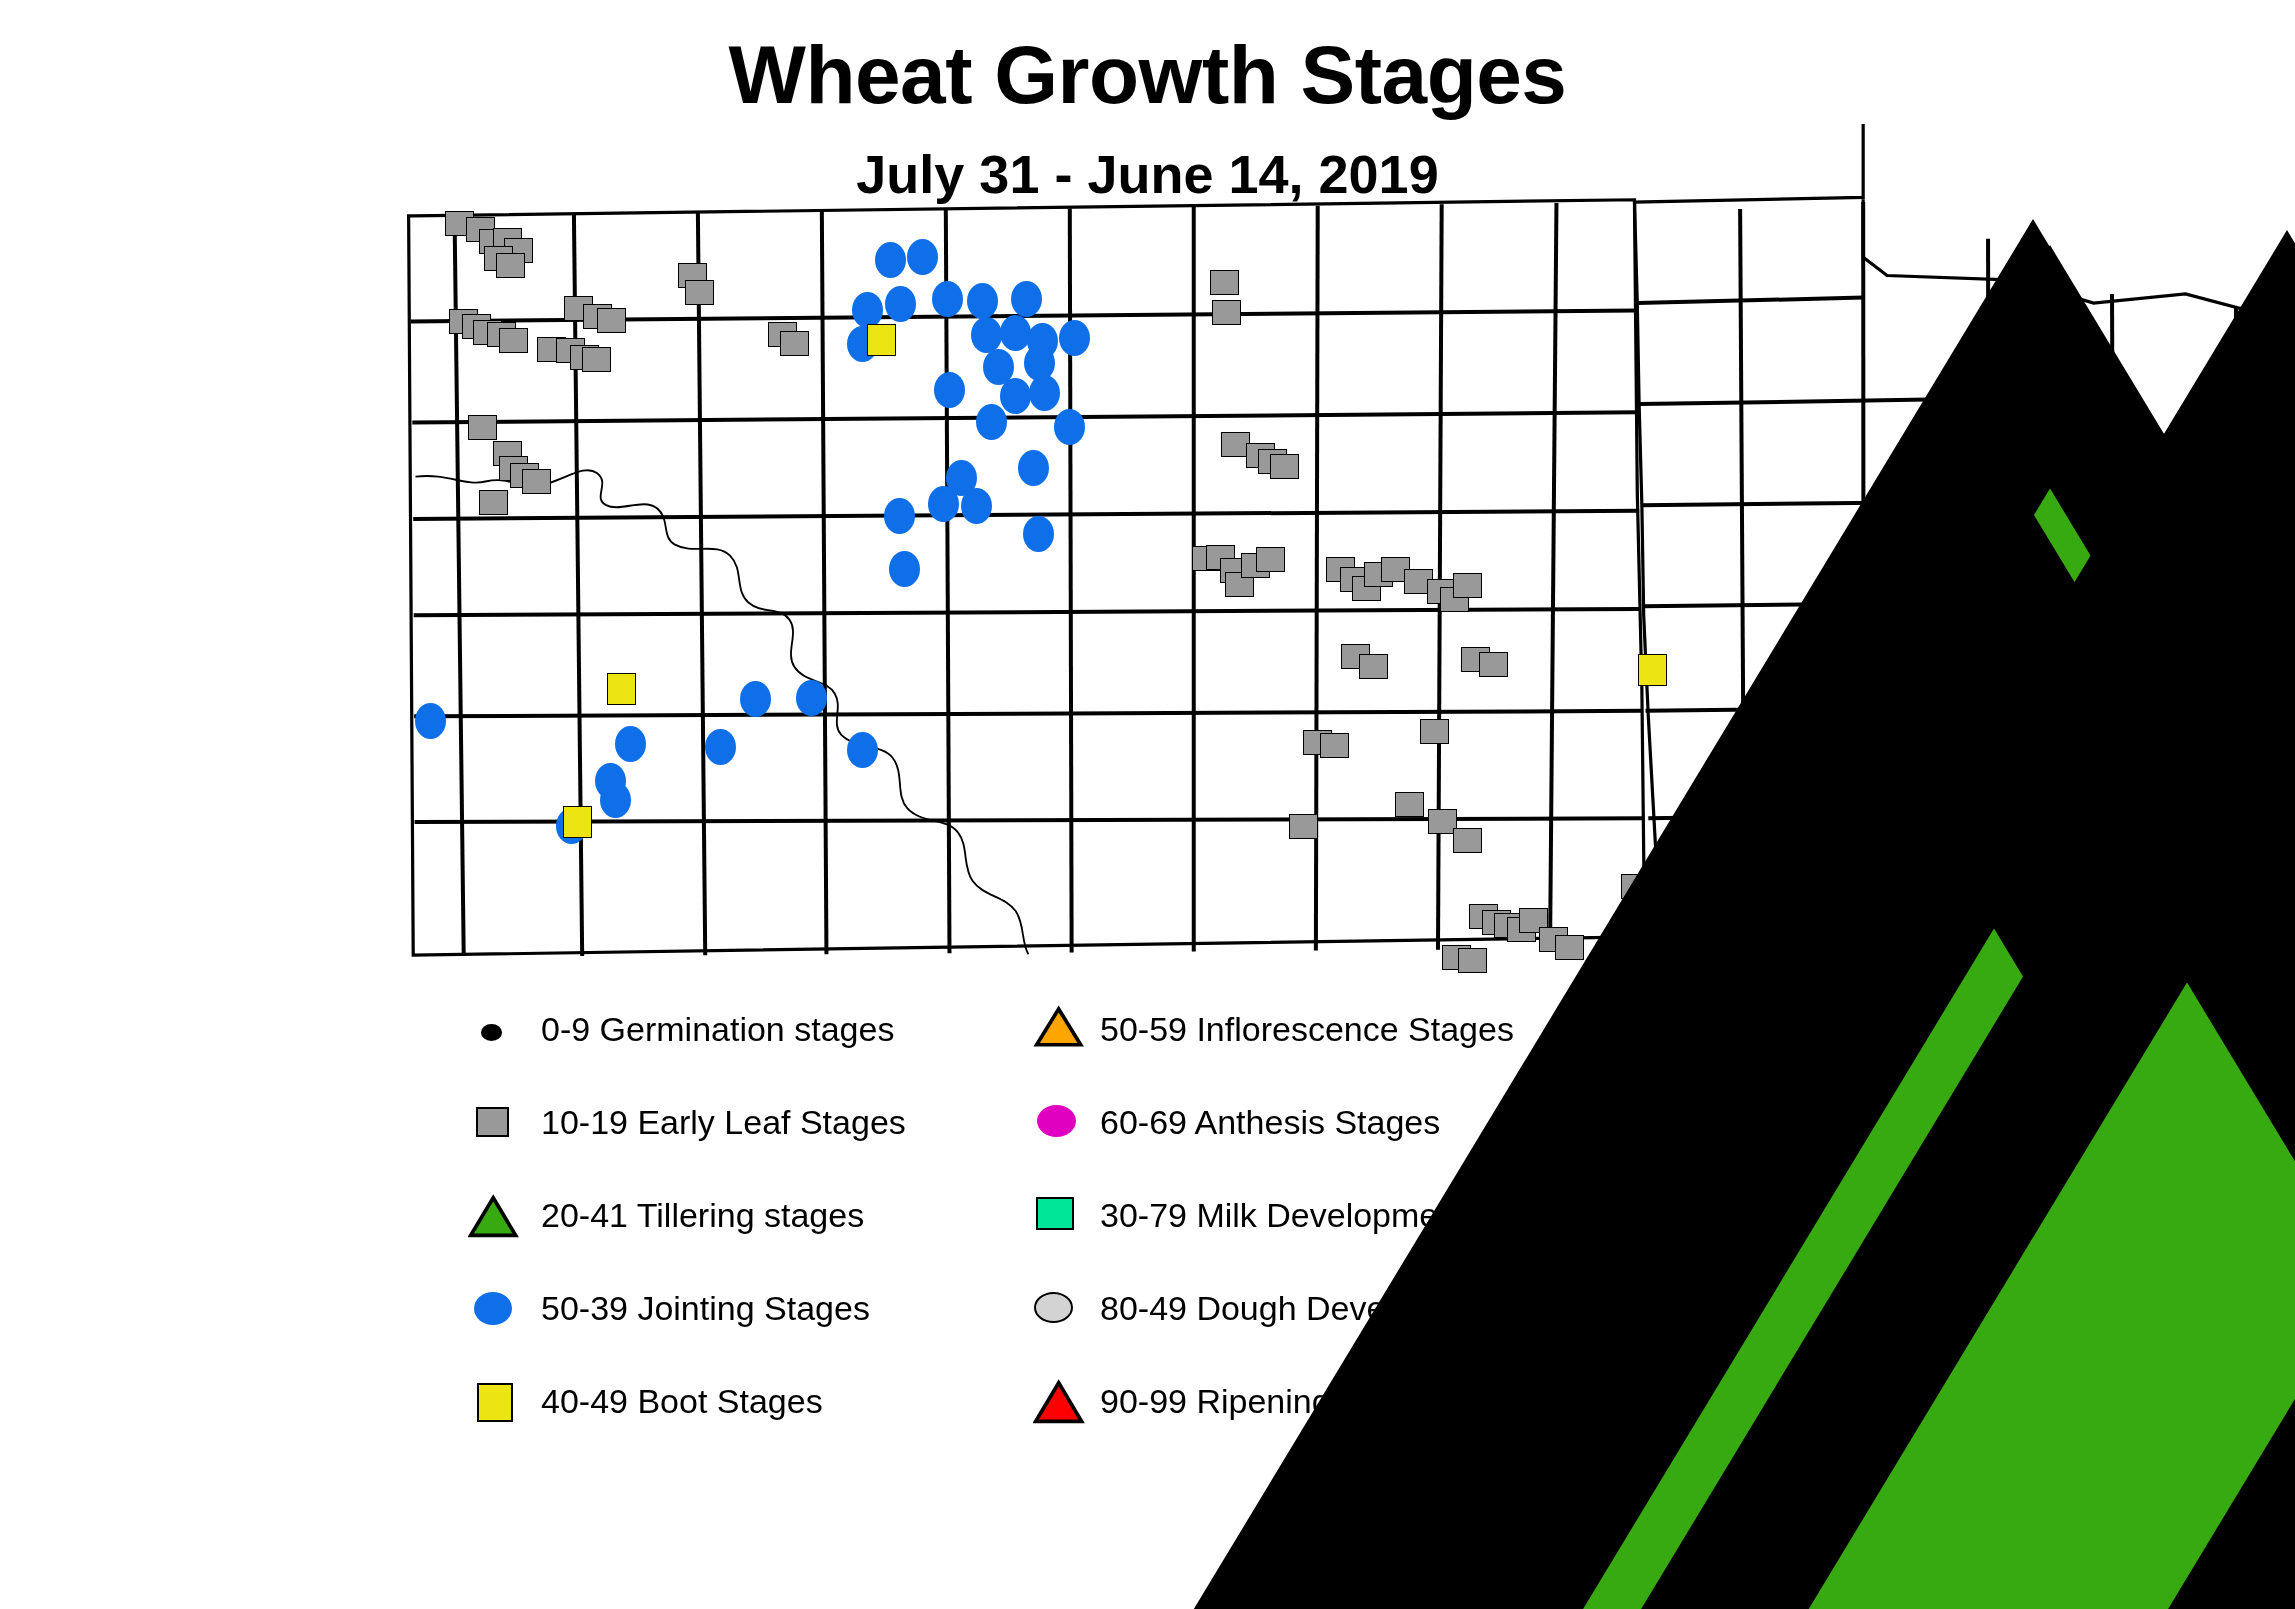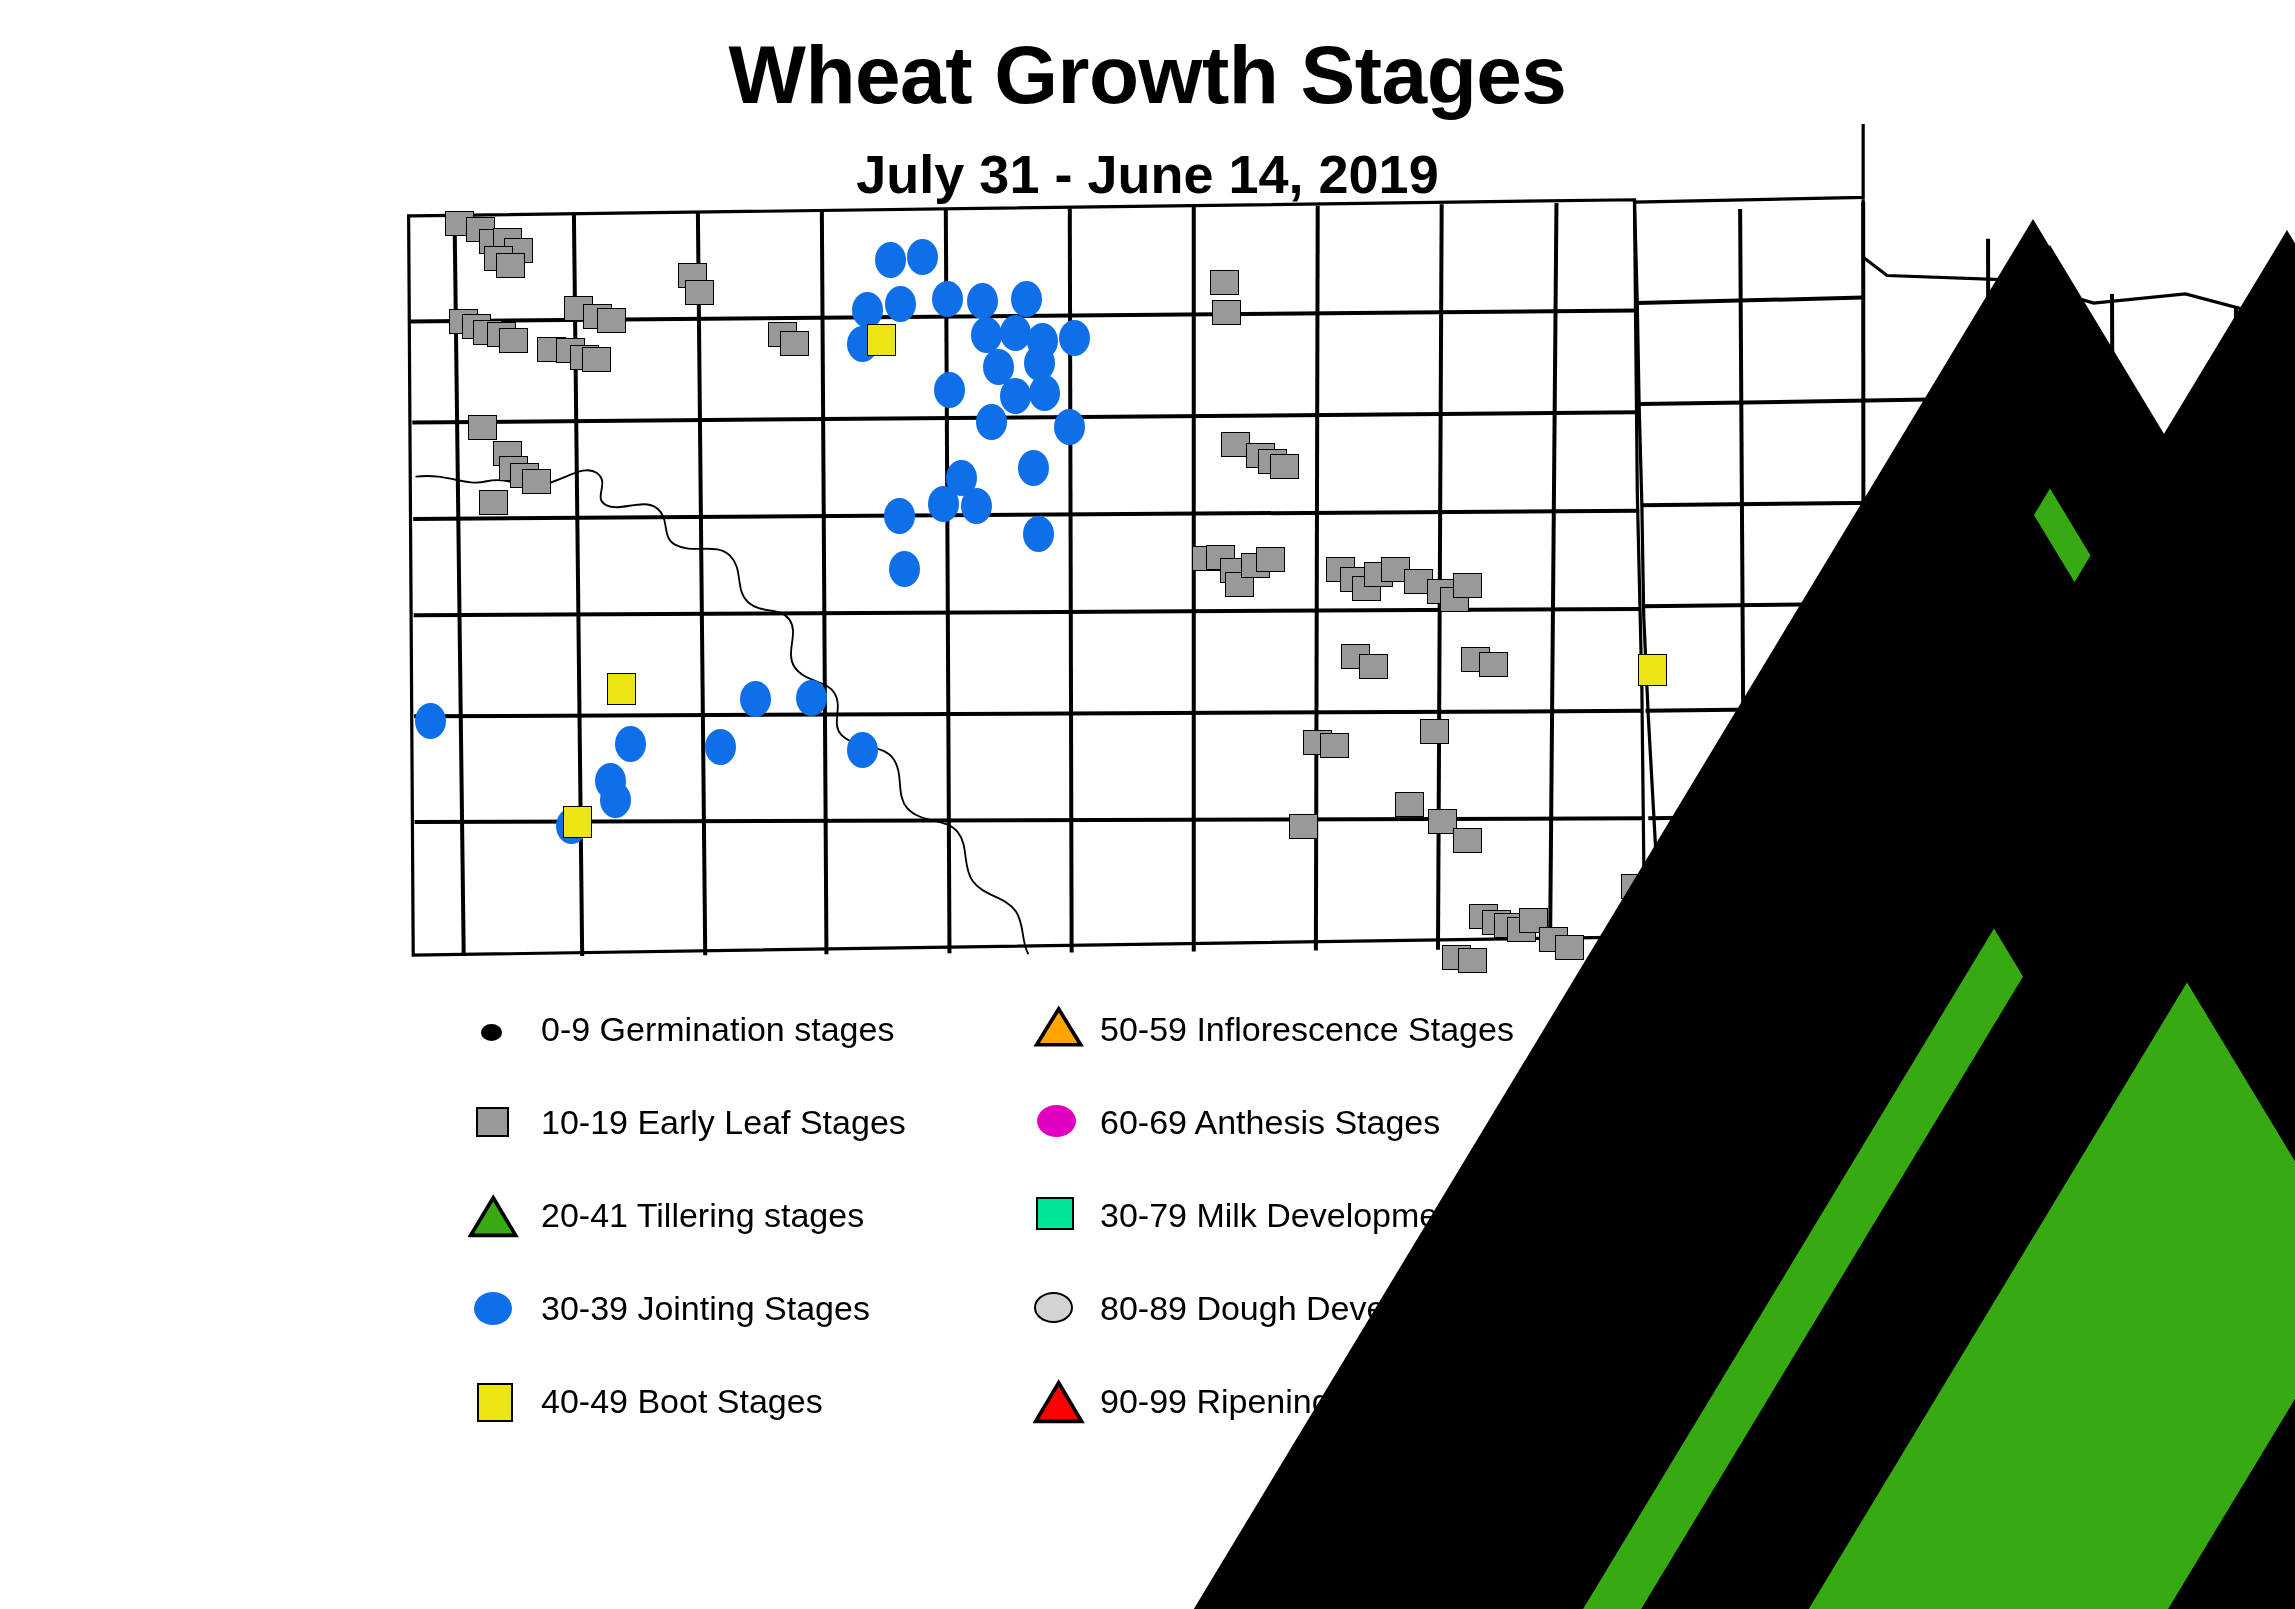--- a/index.html
+++ b/index.html
@@ -948,21 +948,21 @@
             <polygon points="55,14 104,96 6,96" fill="#38AA11" stroke="#000" stroke-width="8"></polygon>
           </svg>
         </span>
         <span class="lg-txt">20-41 Tillering stages</span>
       </div>
 
       <div class="lg-row">
         <span class="lg-sym">
           <span class="ci" style="left:6.4px;top:8.3px;width:38px;height:33px;background:#0F6FE8;"></span>
         </span>
-        <span class="lg-txt">30-39 Jointing Stages</span>
+        <span class="lg-txt">50-39 Jointing Stages</span>
       </div>
 
       <div class="lg-row">
         <span class="lg-sym">
           <span class="sq" style="left:9.2px;top:6.4px;width:36px;height:39px;background:#ECE413;"></span>
         </span>
         <span class="lg-txt">40-49 Boot Stages</span>
       </div>
 
     </div>
@@ -989,21 +989,21 @@
         <span class="lg-sym">
           <span class="sq" style="left:2.8px;top:5.5px;width:38px;height:33px;background:#00E699;"></span>
         </span>
         <span class="lg-txt">30-79 Milk Development Stages</span>
       </div>
 
       <div class="lg-row">
         <span class="lg-sym">
           <span class="ci outl" style="left:0.9px;top:8.3px;width:39px;height:31px;background:#D3D3D3;"></span>
         </span>
-        <span class="lg-txt">80-89 Dough Development Stages</span>
+        <span class="lg-txt">80-49 Dough Development Stages</span>
       </div>
 
       <div class="lg-row">
         <span class="lg-sym">
           <svg width="55" height="51" viewBox="0 0 120 110">
             <polygon points="56,12 106,96 6,96" fill="#FF0000" stroke="#000" stroke-width="8"></polygon>
           </svg>
         </span>
         <span class="lg-txt">90-99 Ripening Stages</span>
       </div>

